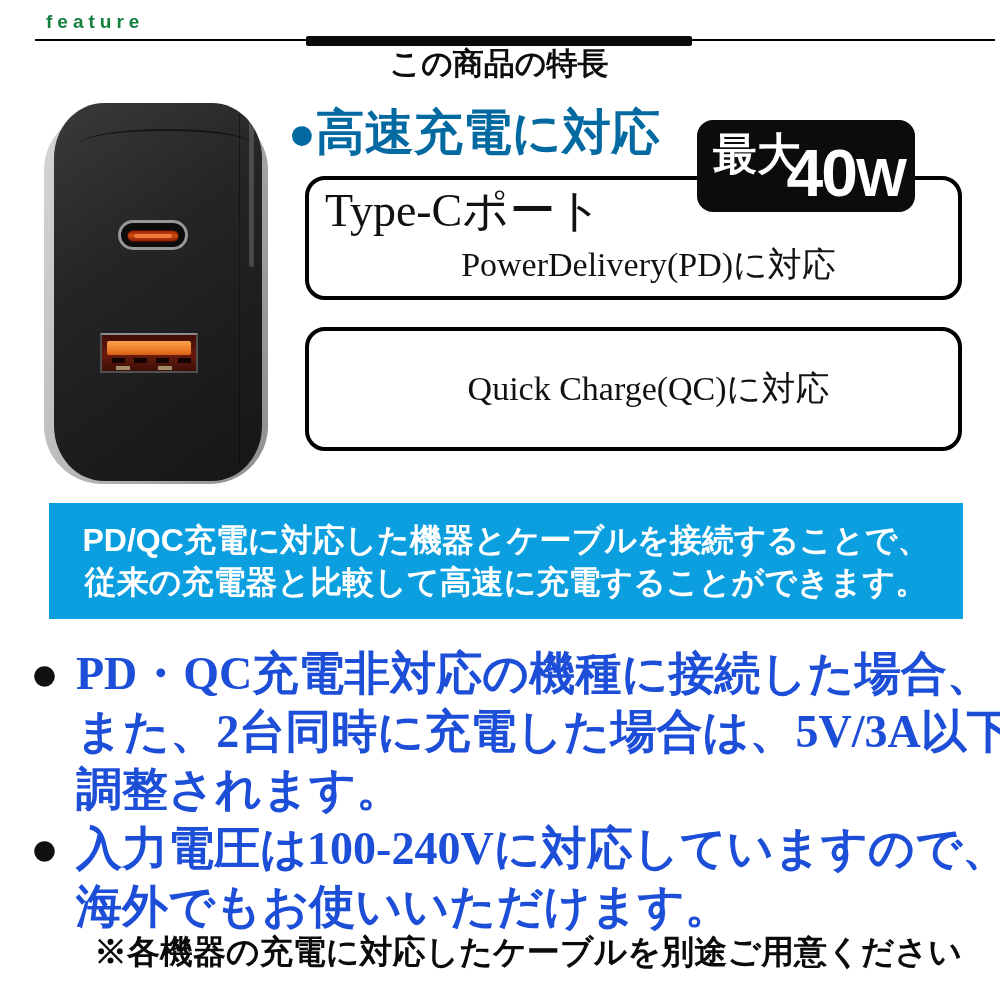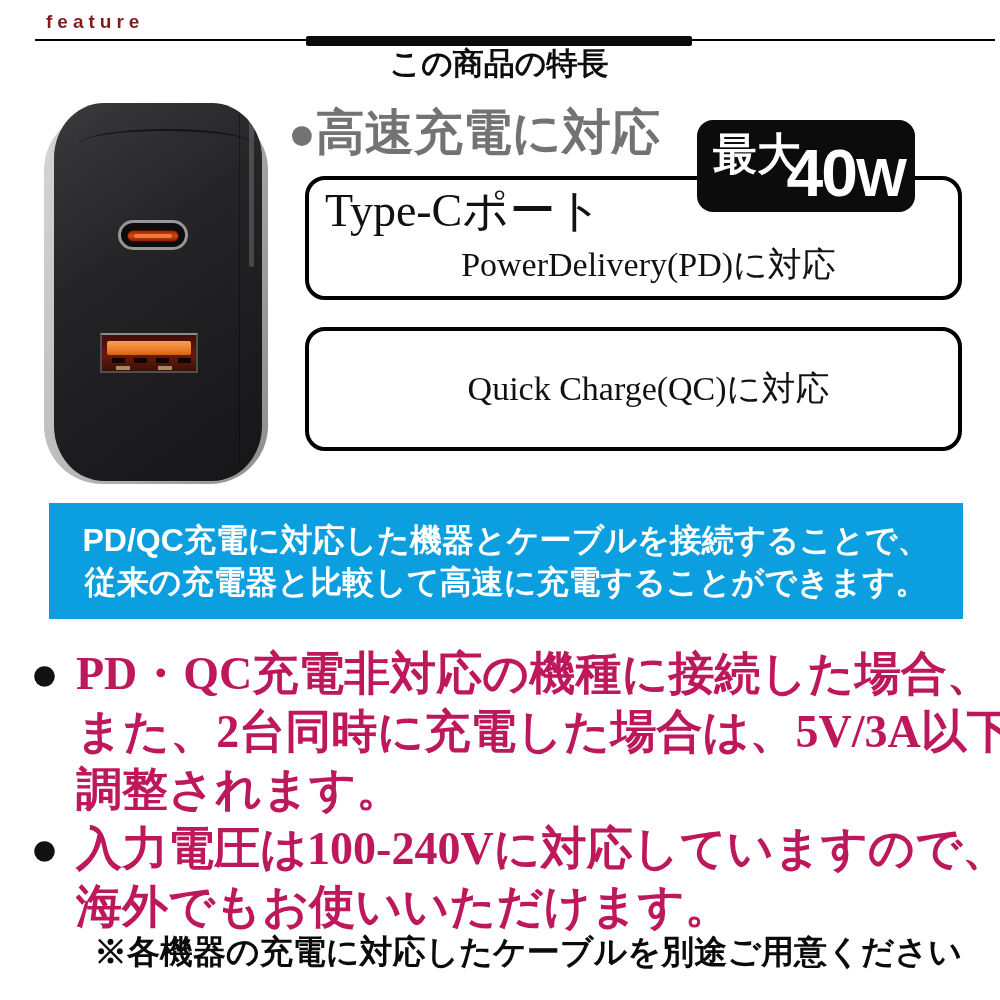--- a/index.html
+++ b/index.html
@@ -9,21 +9,21 @@
     background:#ffffff; overflow:hidden;
     font-family:"Liberation Serif","DejaVu Serif",serif;
     color:#111;
   }
   .sans { font-family:"Liberation Sans","DejaVu Sans",sans-serif; }
 
   
   .eyebrow {
     position:absolute; left:46px; top:11px;
     font-family:"Liberation Sans","DejaVu Sans",sans-serif;
-    font-weight:bold; font-size:19px; letter-spacing:5px; color:#7f1d1d;
+    font-weight:bold; font-size:19px; letter-spacing:5px; color:#15803d;
   }
   .header-rule {
     position:absolute; left:35px; top:39px; width:960px; height:2px; background:#000;
   }
   .header-bar {
     position:absolute; left:306px; top:36px; width:386px; height:10px; background:#0b0b0b; border-radius:2px;
   }
   .section-title {
     position:absolute; left:306px; top:46px; width:386px;
     text-align:center; font-size:31px; font-weight:600; line-height:36px; color:#0d0d0d;
@@ -71,21 +71,21 @@
   .usba-tongue {
     position:absolute; left:5px; top:6px; width:84px; height:14px; border-radius:2px;
     background:linear-gradient(180deg,#f5a052 0%,#ec7f28 60%,#d85f17 100%);
   }
   .usba-contact { position:absolute; top:23px; width:13px; height:5px; background:#140302; }
   .usba-glint { position:absolute; top:31px; width:14px; height:4px; background:#b3a379; opacity:.85; }
 
   
   .headline {
     position:absolute; left:288px; top:104px; font-size:49px; font-weight:bold;
-    line-height:58px; color:#737373; white-space:nowrap; z-index:3;
+    line-height:58px; color:#0369a1; white-space:nowrap; z-index:3;
   }
   .headline .blt { font-size:46px; }
   .wattage-badge {
     position:absolute; left:697px; top:120px; width:218px; height:92px;
     background:#0c0c0c; border-radius:16px; z-index:3; color:#fff;
   }
   .wattage-label {
     position:absolute; left:16px; top:10px; font-weight:bold; font-size:44px; line-height:48px;
   }
   .wattage-value-row {
@@ -114,21 +114,21 @@
     color:#fff; font-weight:bold; font-size:32px; line-height:42px;
     font-family:"Liberation Sans","DejaVu Sans",sans-serif; white-space:nowrap;
   }
 
   
   .note { position:absolute; left:30px; width:950px; }
   .note .blt {
     position:absolute; left:0; top:0; font-size:48px; line-height:58px; font-weight:bold;
   }
   .note .note-lines { margin-left:46px; }
-  .note .nl { font-size:46px; font-weight:bold; line-height:58px; color:#be185d; white-space:nowrap; }
+  .note .nl { font-size:46px; font-weight:bold; line-height:58px; color:#1d4ed8; white-space:nowrap; }
   .note-1 { top:645px; }
   .note-2 { top:820px; }
 
   .footnote {
     position:absolute; left:0; top:930px; width:962px; text-align:right;
     font-family:Liberation Mono, monospace;
     font-weight:bold; font-size:33px; color:#0b0b0b; white-space:nowrap;
   }
 </style>
 </head>

